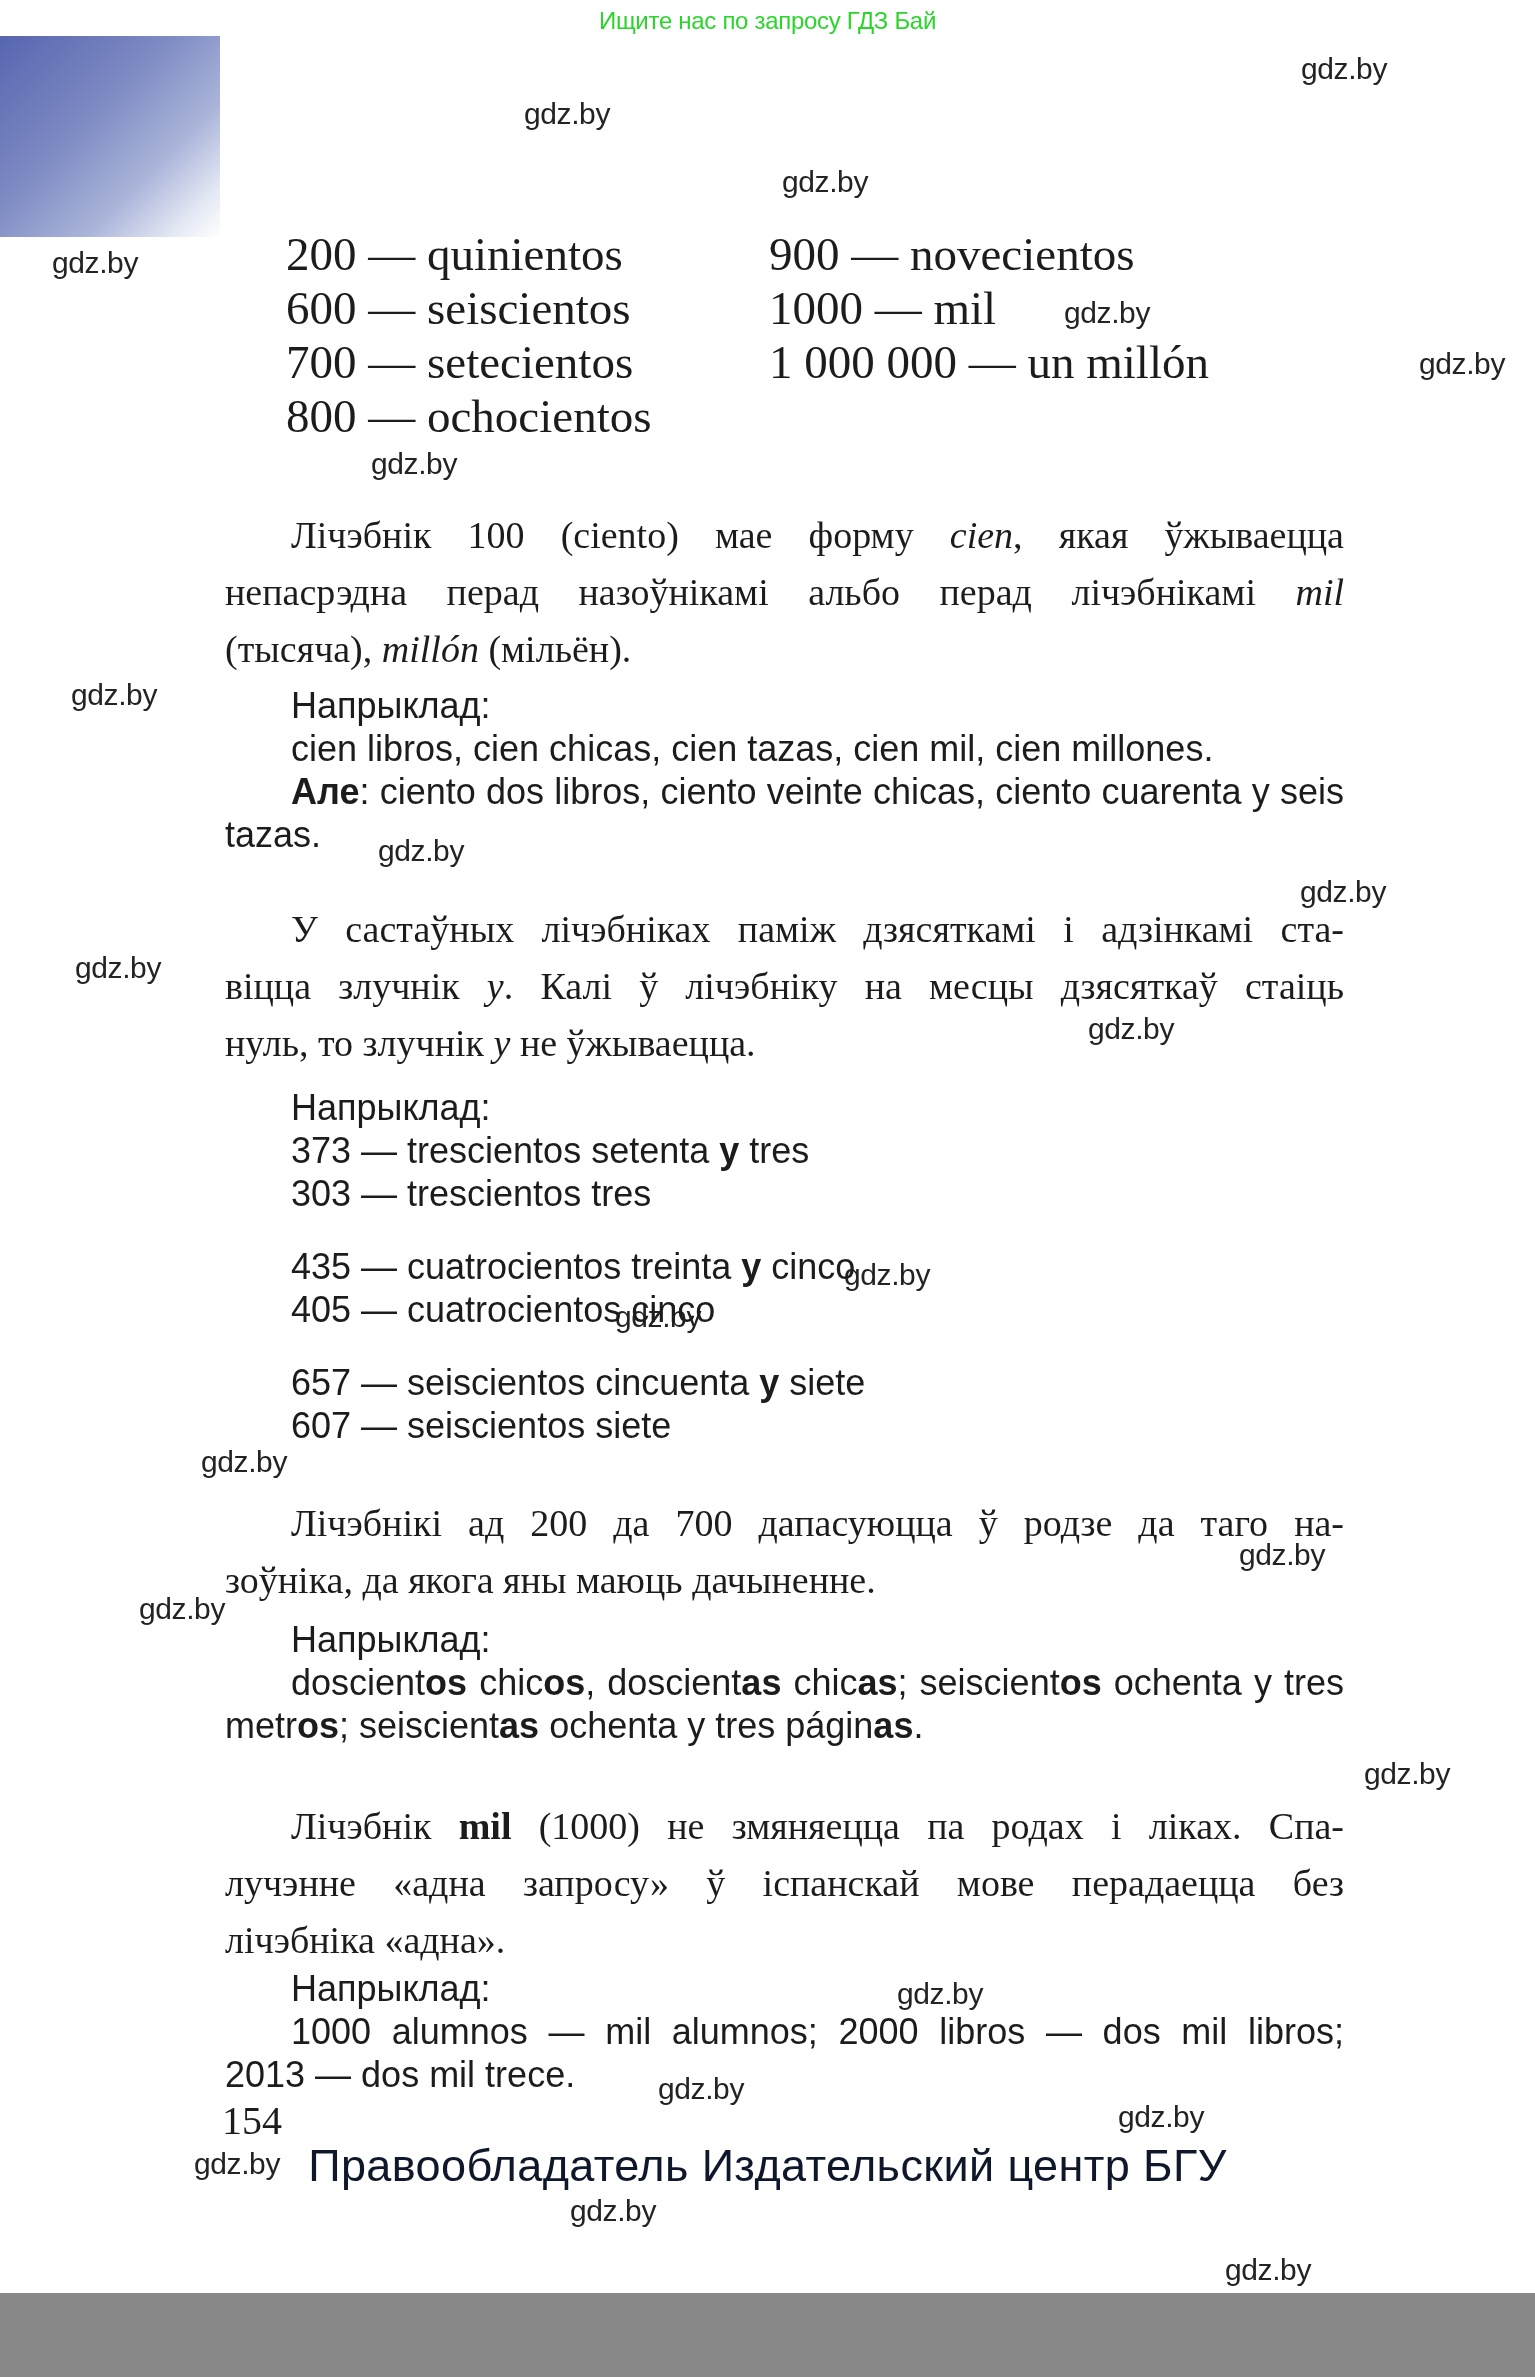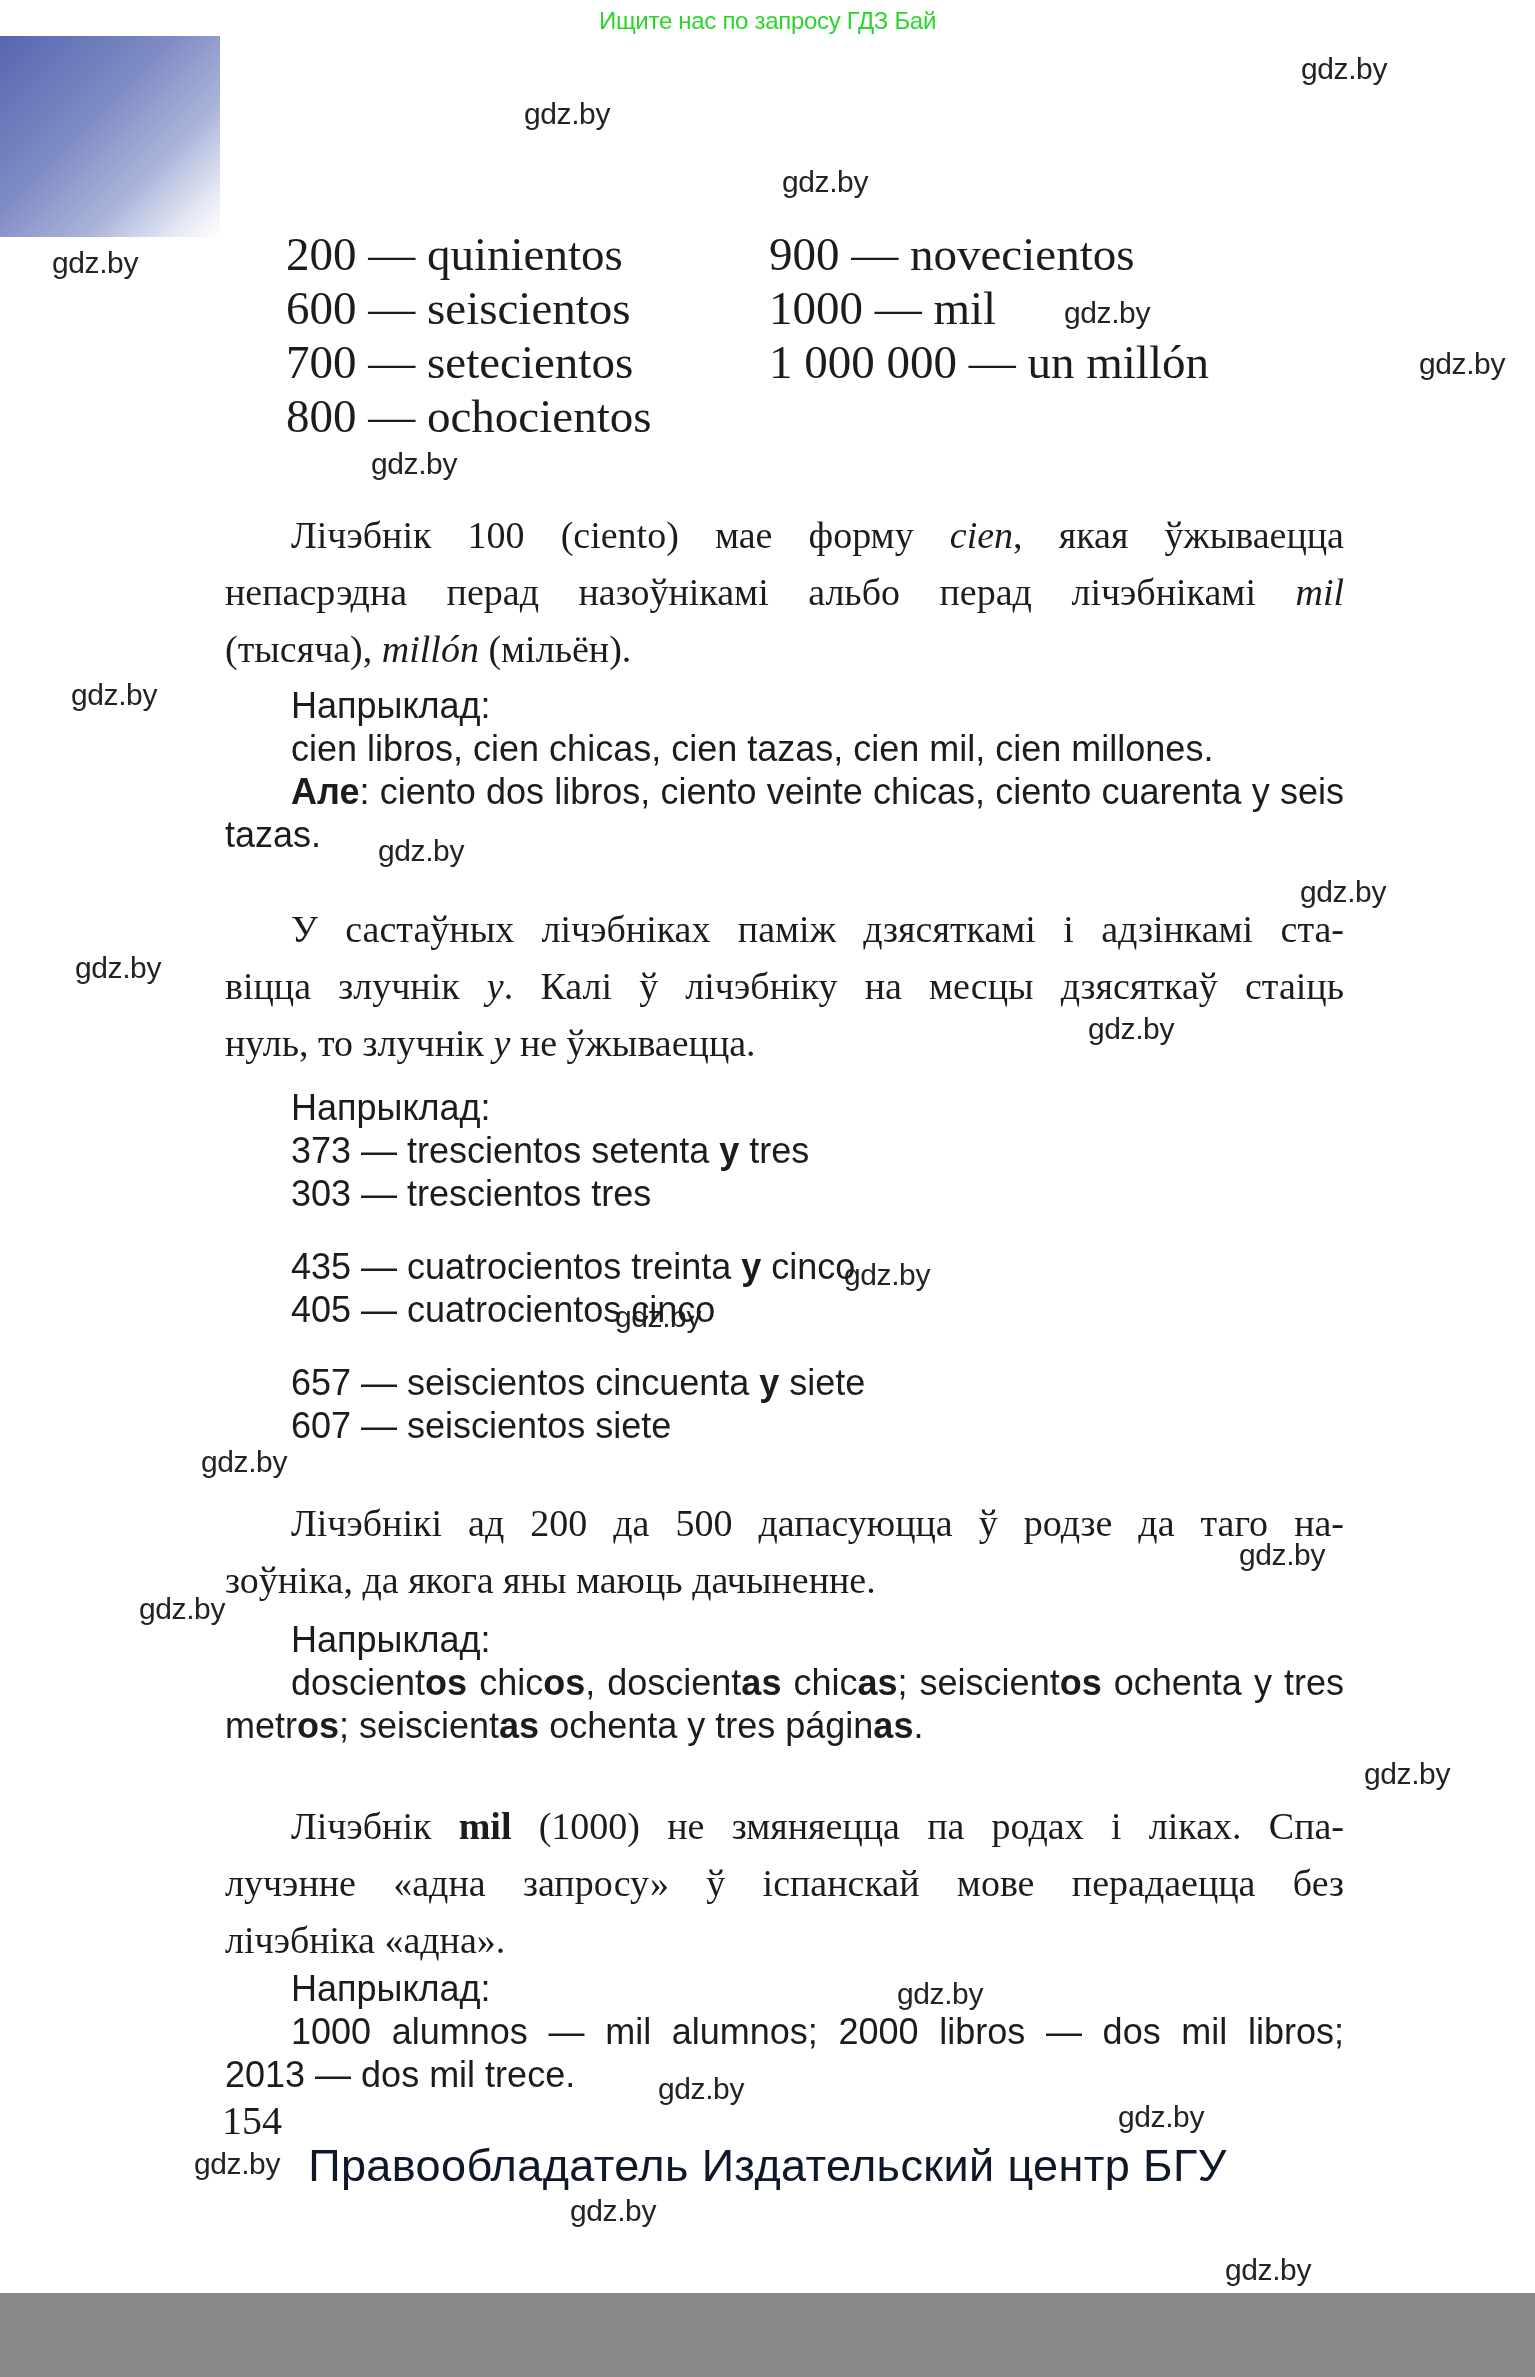--- a/index.html
+++ b/index.html
@@ -125,21 +125,21 @@
     <div class="ind">Напрыклад:</div>
     <div class="ind"><span>373 — trescientos setenta </span><span class="bd">y</span><span> tres</span></div>
     <div class="ind">303 — trescientos tres</div>
     <div class="ind gap"><span>435 — cuatrocientos treinta </span><span class="bd">y</span><span> cinco</span></div>
     <div class="ind">405 — cuatrocientos cinco</div>
     <div class="ind gap"><span>657 — seiscientos cincuenta </span><span class="bd">y</span><span> siete</span></div>
     <div class="ind">607 — seiscientos siete</div>
   </div>
 
   <div class="para" style="top:1495px">
-    <div class="jline ind">Лічэбнікі ад 200 да 500 дапасуюцца ў родзе да таго на-</div>
+    <div class="jline ind">Лічэбнікі ад 200 да 700 дапасуюцца ў родзе да таго на-</div>
     <div class="lline">зоўніка, да якога яны маюць дачыненне.</div>
   </div>
 
   <div class="ex" style="top:1618px">
     <div class="ind">Напрыклад:</div>
     <div class="ind jline">
       <span>doscient</span><span class="bd">os</span><span> chic</span><span class="bd">os</span><span>, doscient</span><span class="bd">as</span><span> chic</span><span class="bd">as</span><span>; seiscient</span><span class="bd">os</span><span> ochenta y tres</span>
     </div>
     <div>
       <span>metr</span><span class="bd">os</span><span>; seiscient</span><span class="bd">as</span><span> ochenta y tres págin</span><span class="bd">as</span><span>.</span>

